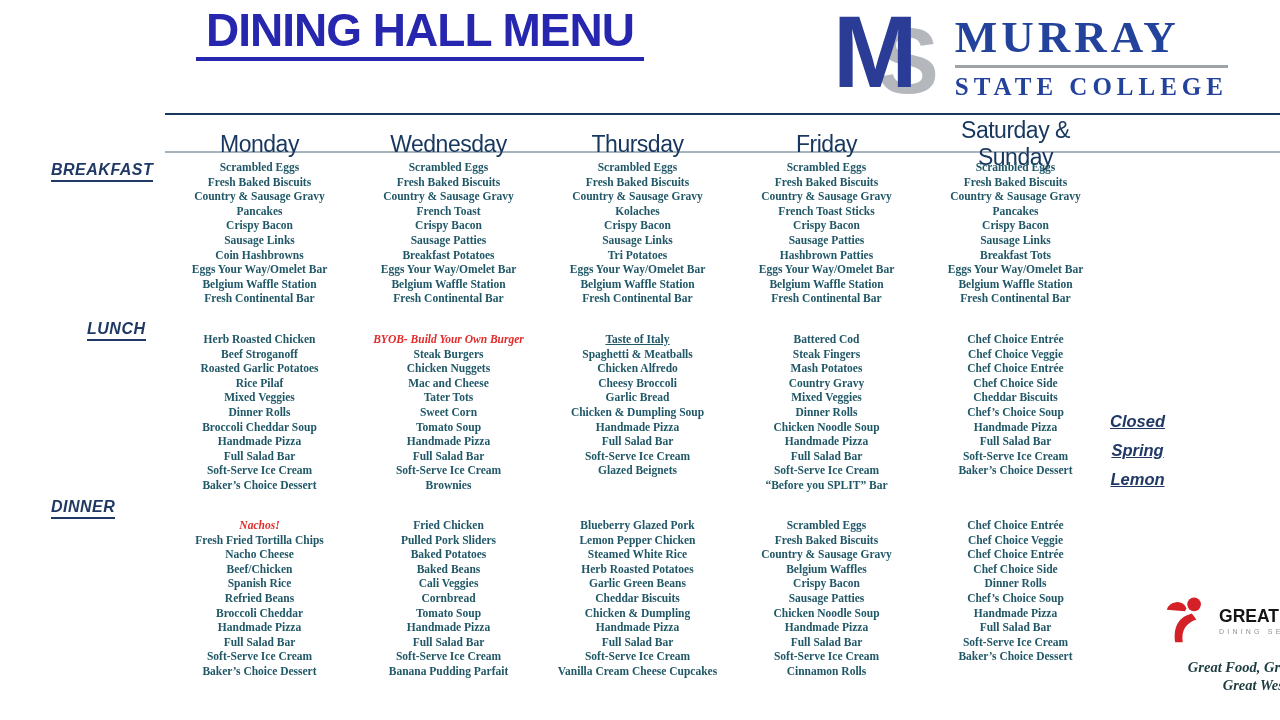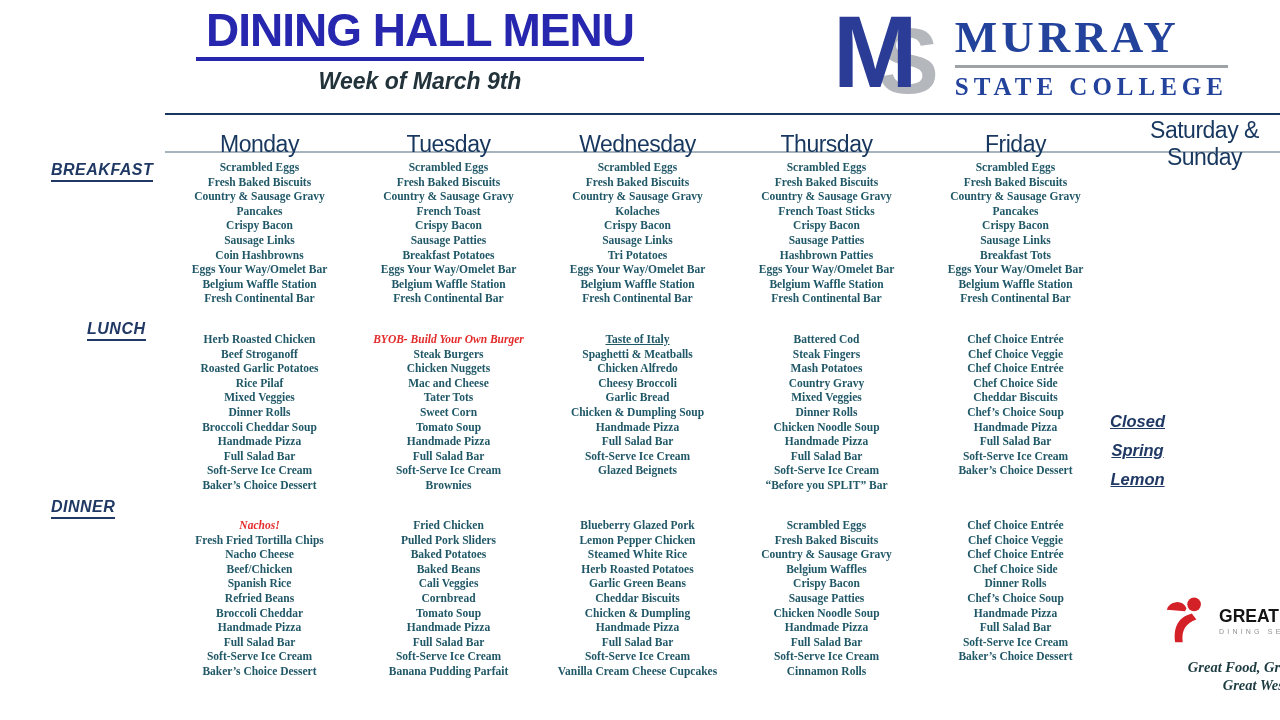--- a/index.html
+++ b/index.html
@@ -125,39 +125,37 @@
     font-size:14.5px;line-height:1.2;color:var(--tagline-dark);
   }
 </style>
 </head>
 <body>
 
 <div class="page">
 
   <div class="title-wrap">
     <div class="main-title">DINING HALL MENU</div>
-    <div class="subtitle">Week of March 9th</div>
   </div>
 
   <div class="logo-wrap">
     <div class="monogram">
       <span class="mono-s">S</span>
       <span class="mono-m">M</span>
     </div>
     <div class="college-name">
       <div class="college-murray">MURRAY</div>
       <div class="college-state">STATE COLLEGE</div>
     </div>
   </div>
 
   <div class="menu-grid">
 
     <div class="head-span">
       <div class="day-header">Monday</div>
-      <div class="day-header">Tuesday</div>
       <div class="day-header">Wednesday</div>
       <div class="day-header">Thursday</div>
       <div class="day-header">Friday</div>
       <div class="day-header">Saturday &amp; Sunday</div>
     </div>
 
     <div class="weekend-cell">
       <div class="closed-notice">
         <div class="closed-line">Closed</div>
         <div class="closed-line">Spring Lemon</div>

